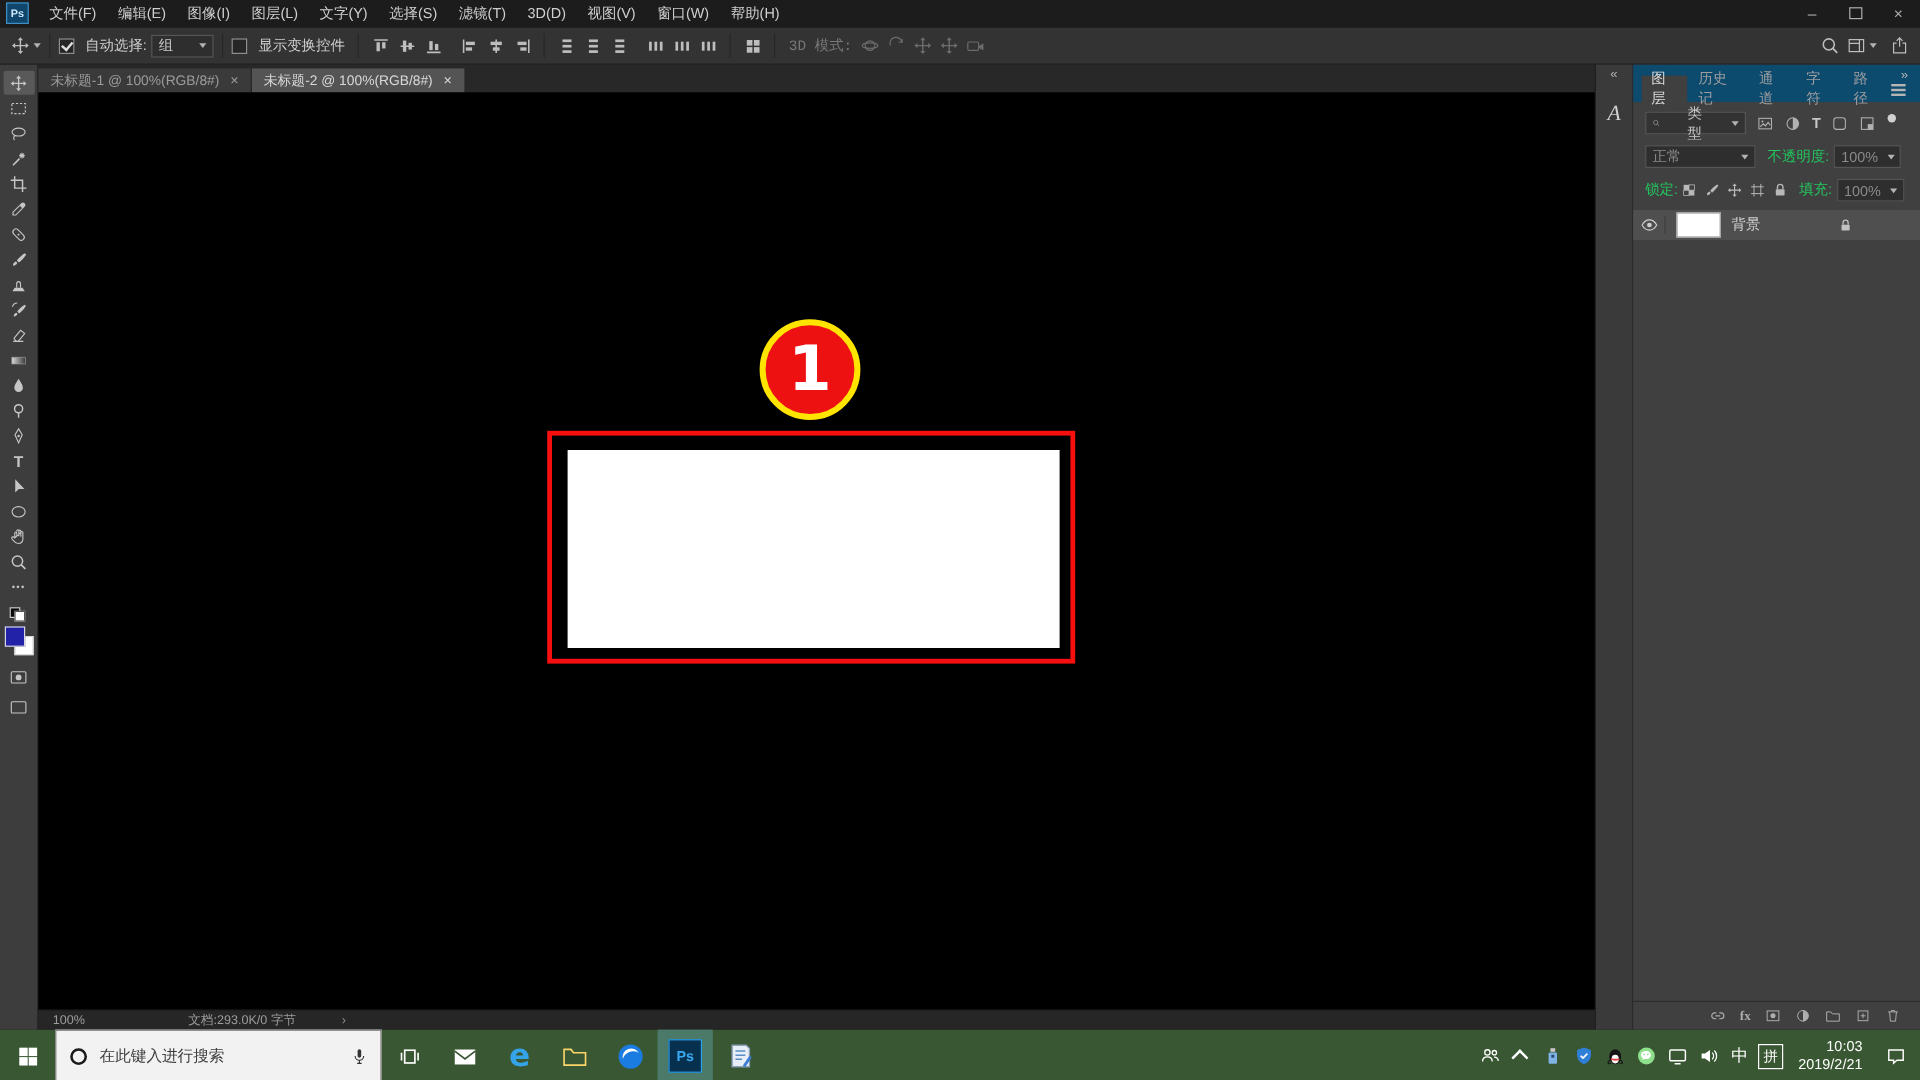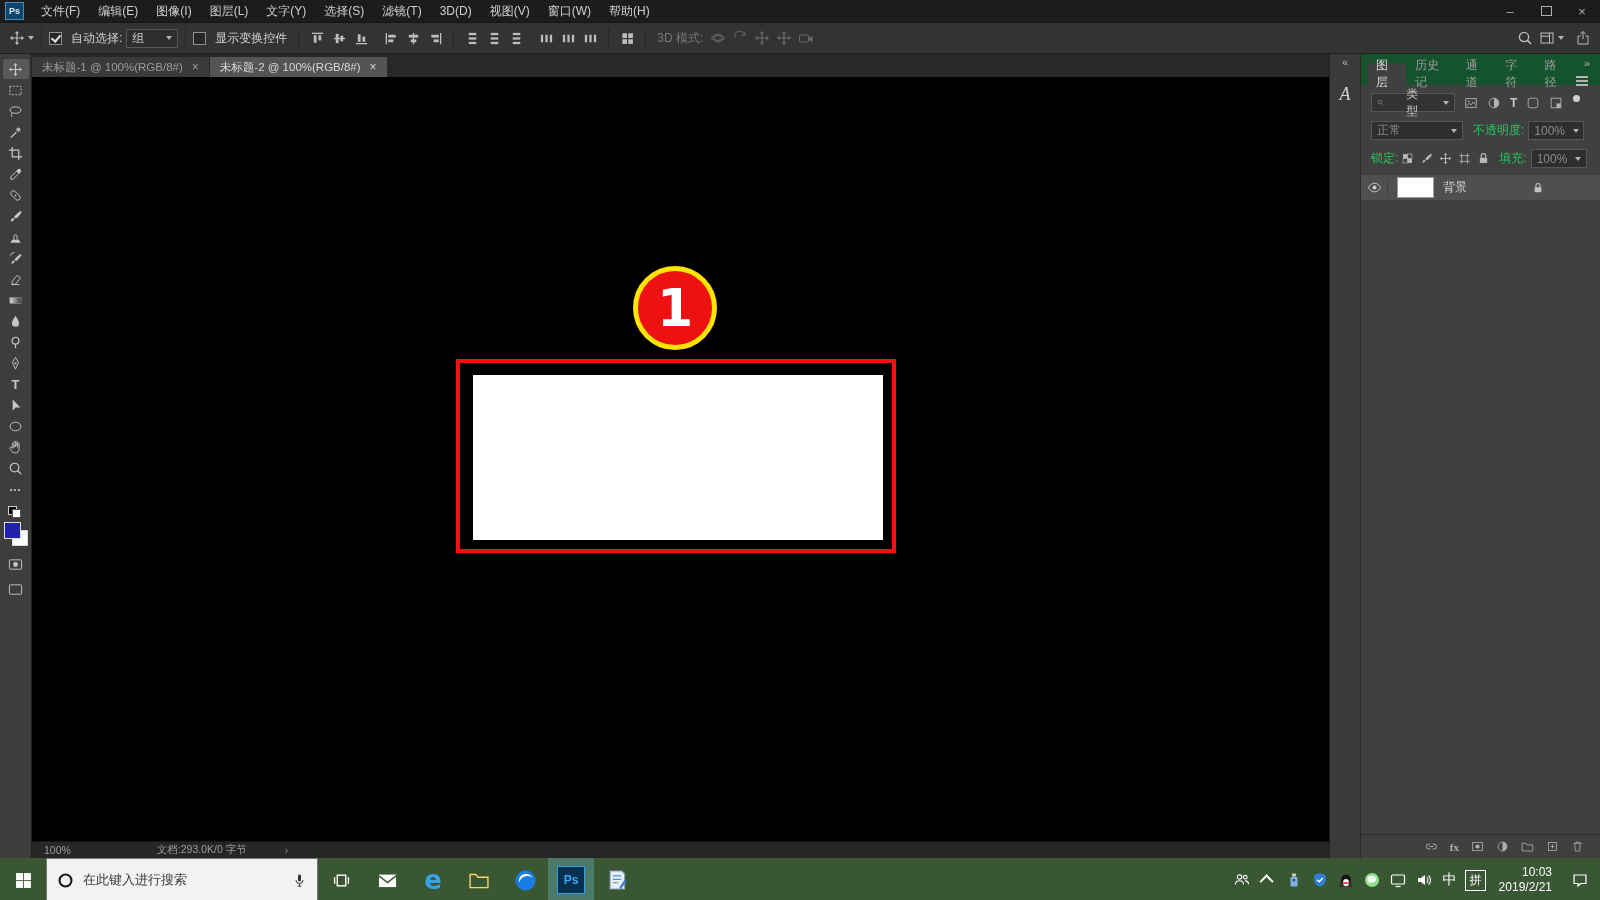--- a/index.html
+++ b/index.html
@@ -21,21 +21,21 @@
   .vdiv{width:1px;height:20px;background:#272727;margin:0 7px;}
   .checkbox{width:11px;height:11px;border:1px solid #8f8f8f;background:#262626;margin-right:5px;position:relative;flex:none;}
   .checkbox.checked::after{content:"";position:absolute;left:2.5px;top:0;width:4px;height:7px;
       border:solid #e0e0e0;border-width:0 2px 2px 0;transform:rotate(40deg);}
   .dropdown{height:19px;background:#2e2e2e;border:1px solid #565656;display:flex;align-items:center;
             padding:0 5px;gap:8px;box-sizing:border-box;}
   .caret{width:0;height:0;border-left:3.5px solid transparent;border-right:3.5px solid transparent;border-top:4px solid #b3b3b3;}
   .obtn{width:22px;height:22px;display:flex;align-items:center;justify-content:center;color:#bdbdbd;}
   .obtn.dis{color:#6b6b6b;}
   .oblabel{color:#cfcfcf;margin:0 4px;}
-  .oblabel.dis{color:#787878;}
+  .oblabel.dis{color:#787878;font-family:Liberation Mono, monospace;}
   
   .content{display:flex;height:804px;}
   .toolbar{width:31px;background:#3d3d3d;border-right:1px solid #222;display:flex;flex-direction:column;
            align-items:center;padding-top:5px;flex:none;}
   .tool{width:26px;height:20px;display:flex;align-items:center;justify-content:center;color:#c6c6c6;margin-bottom:1px;flex:none;}
   .tool.selected{background:#595959;border-radius:2px;}
   .tool svg{width:15px;height:15px;}
   .tglyph{font-size:13px;font-weight:bold;color:#c6c6c6;line-height:1;}
   .dots{font-size:8px;letter-spacing:1px;color:#c6c6c6;}
   .mini-sw{position:relative;width:16px;height:12px;margin:6px 0 2px 0;}
@@ -61,21 +61,21 @@
   .zoompct{padding:0 14px 0 12px;}
   .docinfo{margin-left:72px;}
   .schev{margin-left:38px;color:#8d8d8d;}
   
   .rightdock{width:270px;display:flex;background:#333;border-left:1px solid #1f1f1f;flex:none;}
   .dockstrip{width:30px;background:#3a3a3a;border-right:1px solid #2b2b2b;display:flex;flex-direction:column;align-items:center;padding-top:3px;flex:none;}
   .collapse{font-size:11px;color:#b5b5b5;line-height:1;}
   .charicon{margin-top:16px;font-family:"Liberation Serif","DejaVu Serif",serif;font-style:italic;font-size:18px;color:#d2d2d2;}
   .panel{flex:1;background:#404040;display:flex;flex-direction:column;position:relative;}
   .panel-collapse{position:absolute;top:3px;right:10px;font-size:11px;color:#b5b5b5;}
-  .phead{background:#14532d;display:flex;align-items:flex-end;gap:1px;padding:9px 0 0 7px;}
+  .phead{background:#0c4a6e;display:flex;align-items:center;gap:1px;padding:9px 0 0 7px;}
   .ptab{height:22px;padding:0 8px;display:flex;align-items:center;color:#9e9e9e;}
   .ptab.active{background:#404040;color:#dadada;}
   .hamb{margin-left:auto;margin-right:12px;margin-bottom:7px;width:13px;height:2px;background:#b5b5b5;
         box-shadow:0 4px 0 #b5b5b5,0 8px 0 #b5b5b5;}
   .prow{display:flex;align-items:center;padding:0 10px;}
   .searchbox{display:flex;align-items:center;gap:23px;background:#333;border:1px solid #565656;height:19px;padding:0 5px;width:84px;box-sizing:border-box;}
   .fico{color:#b2b2b2;margin-left:9px;}
   .fico svg{width:14px;height:14px;}
   .fdot{width:7px;height:7px;border-radius:50%;background:#d0d0d0;margin-left:10px;align-self:flex-start;margin-top:2px;}
   .plabel{color:#22c55e;}

